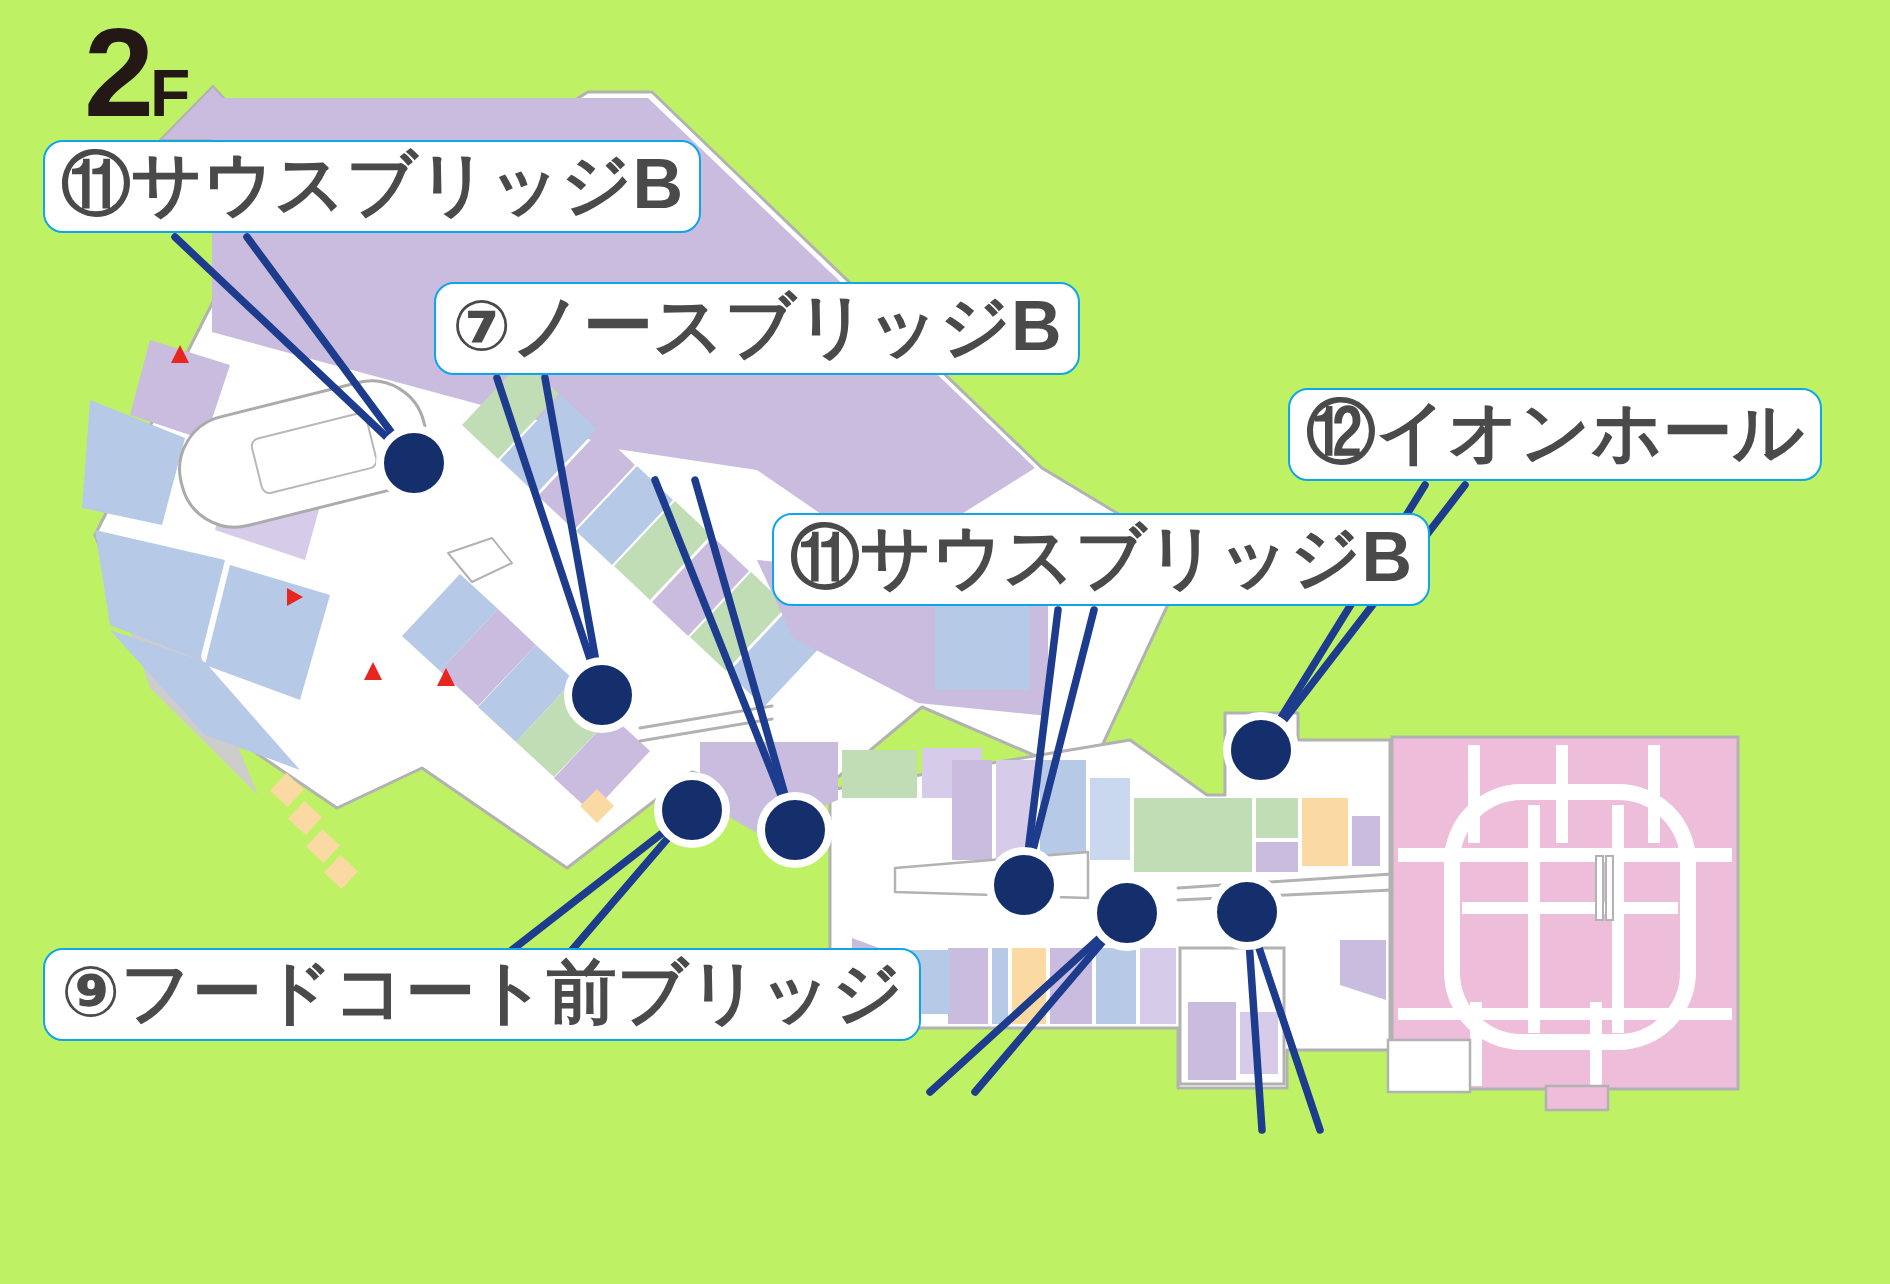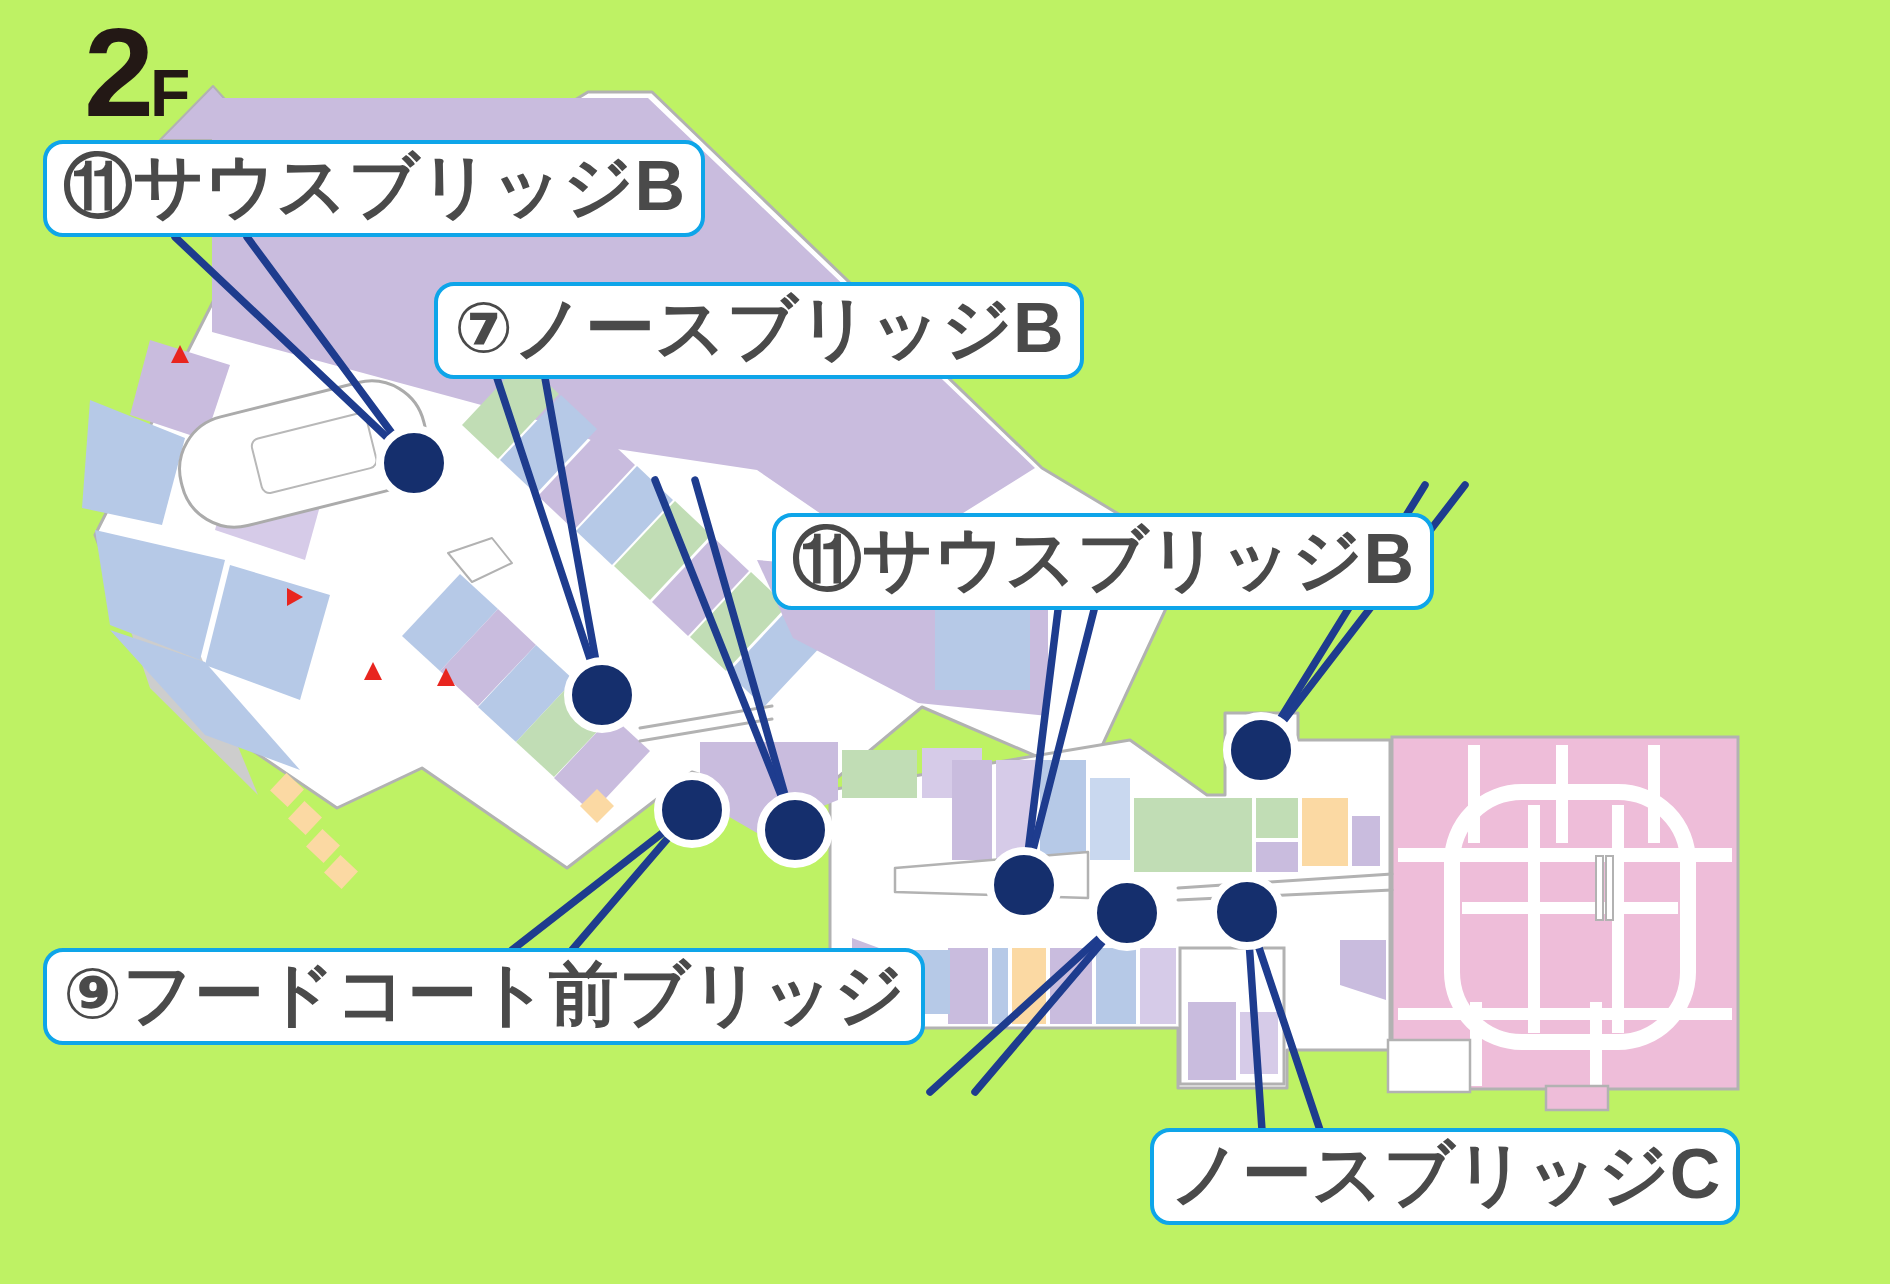--- a/index.html
+++ b/index.html
@@ -1,19 +1,19 @@
 <!DOCTYPE html>
 <html><head>
 <meta charset="utf-8">
 <style>
   html,body{margin:0;padding:0;background:#fff;}
   .stage{position:relative;width:1890px;height:1284px;background:#bef264;overflow:hidden;
          font-family:"Liberation Sans","DejaVu Sans",sans-serif;}
   #map{position:absolute;left:0;top:0;}
-  .bubble{position:absolute;white-space:nowrap;background:#ffffff;border:4px solid #0ea5e9;
+  .bubble{position:absolute;white-space:nowrap;background:#ffffff;border:2px solid #0ea5e9;
           border-radius:20px;padding:1px 16px 5px;font-weight:bold;font-size:70px;line-height:1.18;
           color:#4a4a4a;letter-spacing:0px;}
   .floor{position:absolute;left:84px;top:10px;color:#231815;font-weight:bold;line-height:1;}
   .floor .big{font-size:126px;letter-spacing:-4px;}
   .floor .small{font-size:66px;}
 </style>
 </head>
 <body>
 
 <div class="stage">
@@ -125,17 +125,17 @@
       <circle cx="1024" cy="885" r="34" fill="#152f6d" stroke="#ffffff" stroke-width="8"></circle>
       <circle cx="1127" cy="913" r="34" fill="#152f6d" stroke="#ffffff" stroke-width="8"></circle>
       <circle cx="1247" cy="912" r="34" fill="#152f6d" stroke="#ffffff" stroke-width="8"></circle>
       <circle cx="1261" cy="750" r="34" fill="#152f6d" stroke="#ffffff" stroke-width="8"></circle>
     </svg>
 
   <div class="floor"><span class="big">2</span><span class="small">F</span></div>
 
   <div class="bubble" style="left:43px;top:140px">⑪サウスブリッジB</div>
   <div class="bubble" style="left:434px;top:282px">⑦ノースブリッジB</div>
+  <div class="bubble" style="left:1288px;top:388px">⑫イオンホール</div>
   <div class="bubble" style="left:772px;top:513px">⑪サウスブリッジB</div>
   <div class="bubble" style="left:43px;top:948px">⑨フードコート前ブリッジ</div>
-  <div class="bubble" style="left:1150px;top:1128px">ノースブリッジC</div>
 
 </div>
 
 </body></html>

